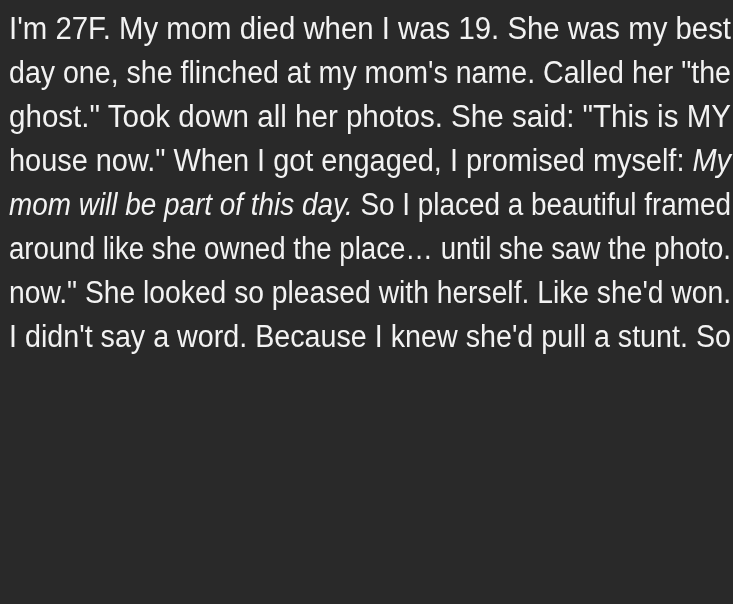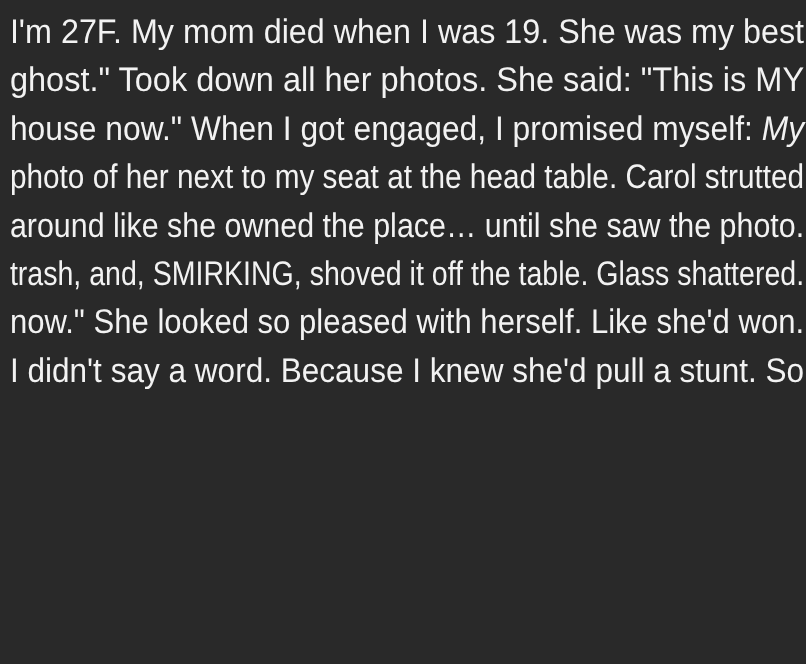--- a/index.html
+++ b/index.html
@@ -33,20 +33,20 @@
   }
   .line-inner em {
     font-style: italic;
   }
 </style>
 </head>
 <body>
 
 <div class="canvas">
   <div class="line"><span class="line-inner" style="transform: scaleX(0.947157);"><span>I'm 27F. My mom died when I was 19. She was my best</span></span></div>
+  <div class="line"><span class="line-inner" style="transform: scaleX(0.921249);"><span>day one, she flinched at my mom's name. Called her "the</span></span></div>
   <div class="line"><span class="line-inner" style="transform: scaleX(0.953489);"><span>ghost." Took down all her photos. She said: "This is MY</span></span></div>
   <div class="line"><span class="line-inner" style="transform: scaleX(0.932384);"><span>house now." When I got engaged, I promised myself: </span><em>My</em></span></div>
-  <div class="line"><span class="line-inner" style="transform: scaleX(0.872854);"><span>photo of her next to my seat at the head table. Carol strutted</span></span></div>
+  <div class="line"><span class="line-inner" style="transform: scaleX(0.899811);"><em>mom will be part of this day.</em><span> So I placed a beautiful framed</span></span></div>
   <div class="line"><span class="line-inner" style="transform: scaleX(0.891392);"><span>around like she owned the place… until she saw the photo.</span></span></div>
-  <div class="line"><span class="line-inner" style="transform: scaleX(0.83692);"><span>trash, and, SMIRKING, shoved it off the table. Glass shattered.</span></span></div>
   <div class="line"><span class="line-inner" style="transform: scaleX(0.911131);"><span>now." She looked so pleased with herself. Like she'd won.</span></span></div>
   <div class="line"><span class="line-inner" style="transform: scaleX(0.925178);"><span>I didn't say a word. Because I knew she'd pull a stunt. So</span></span></div>
 </div>
 
 </body></html>

